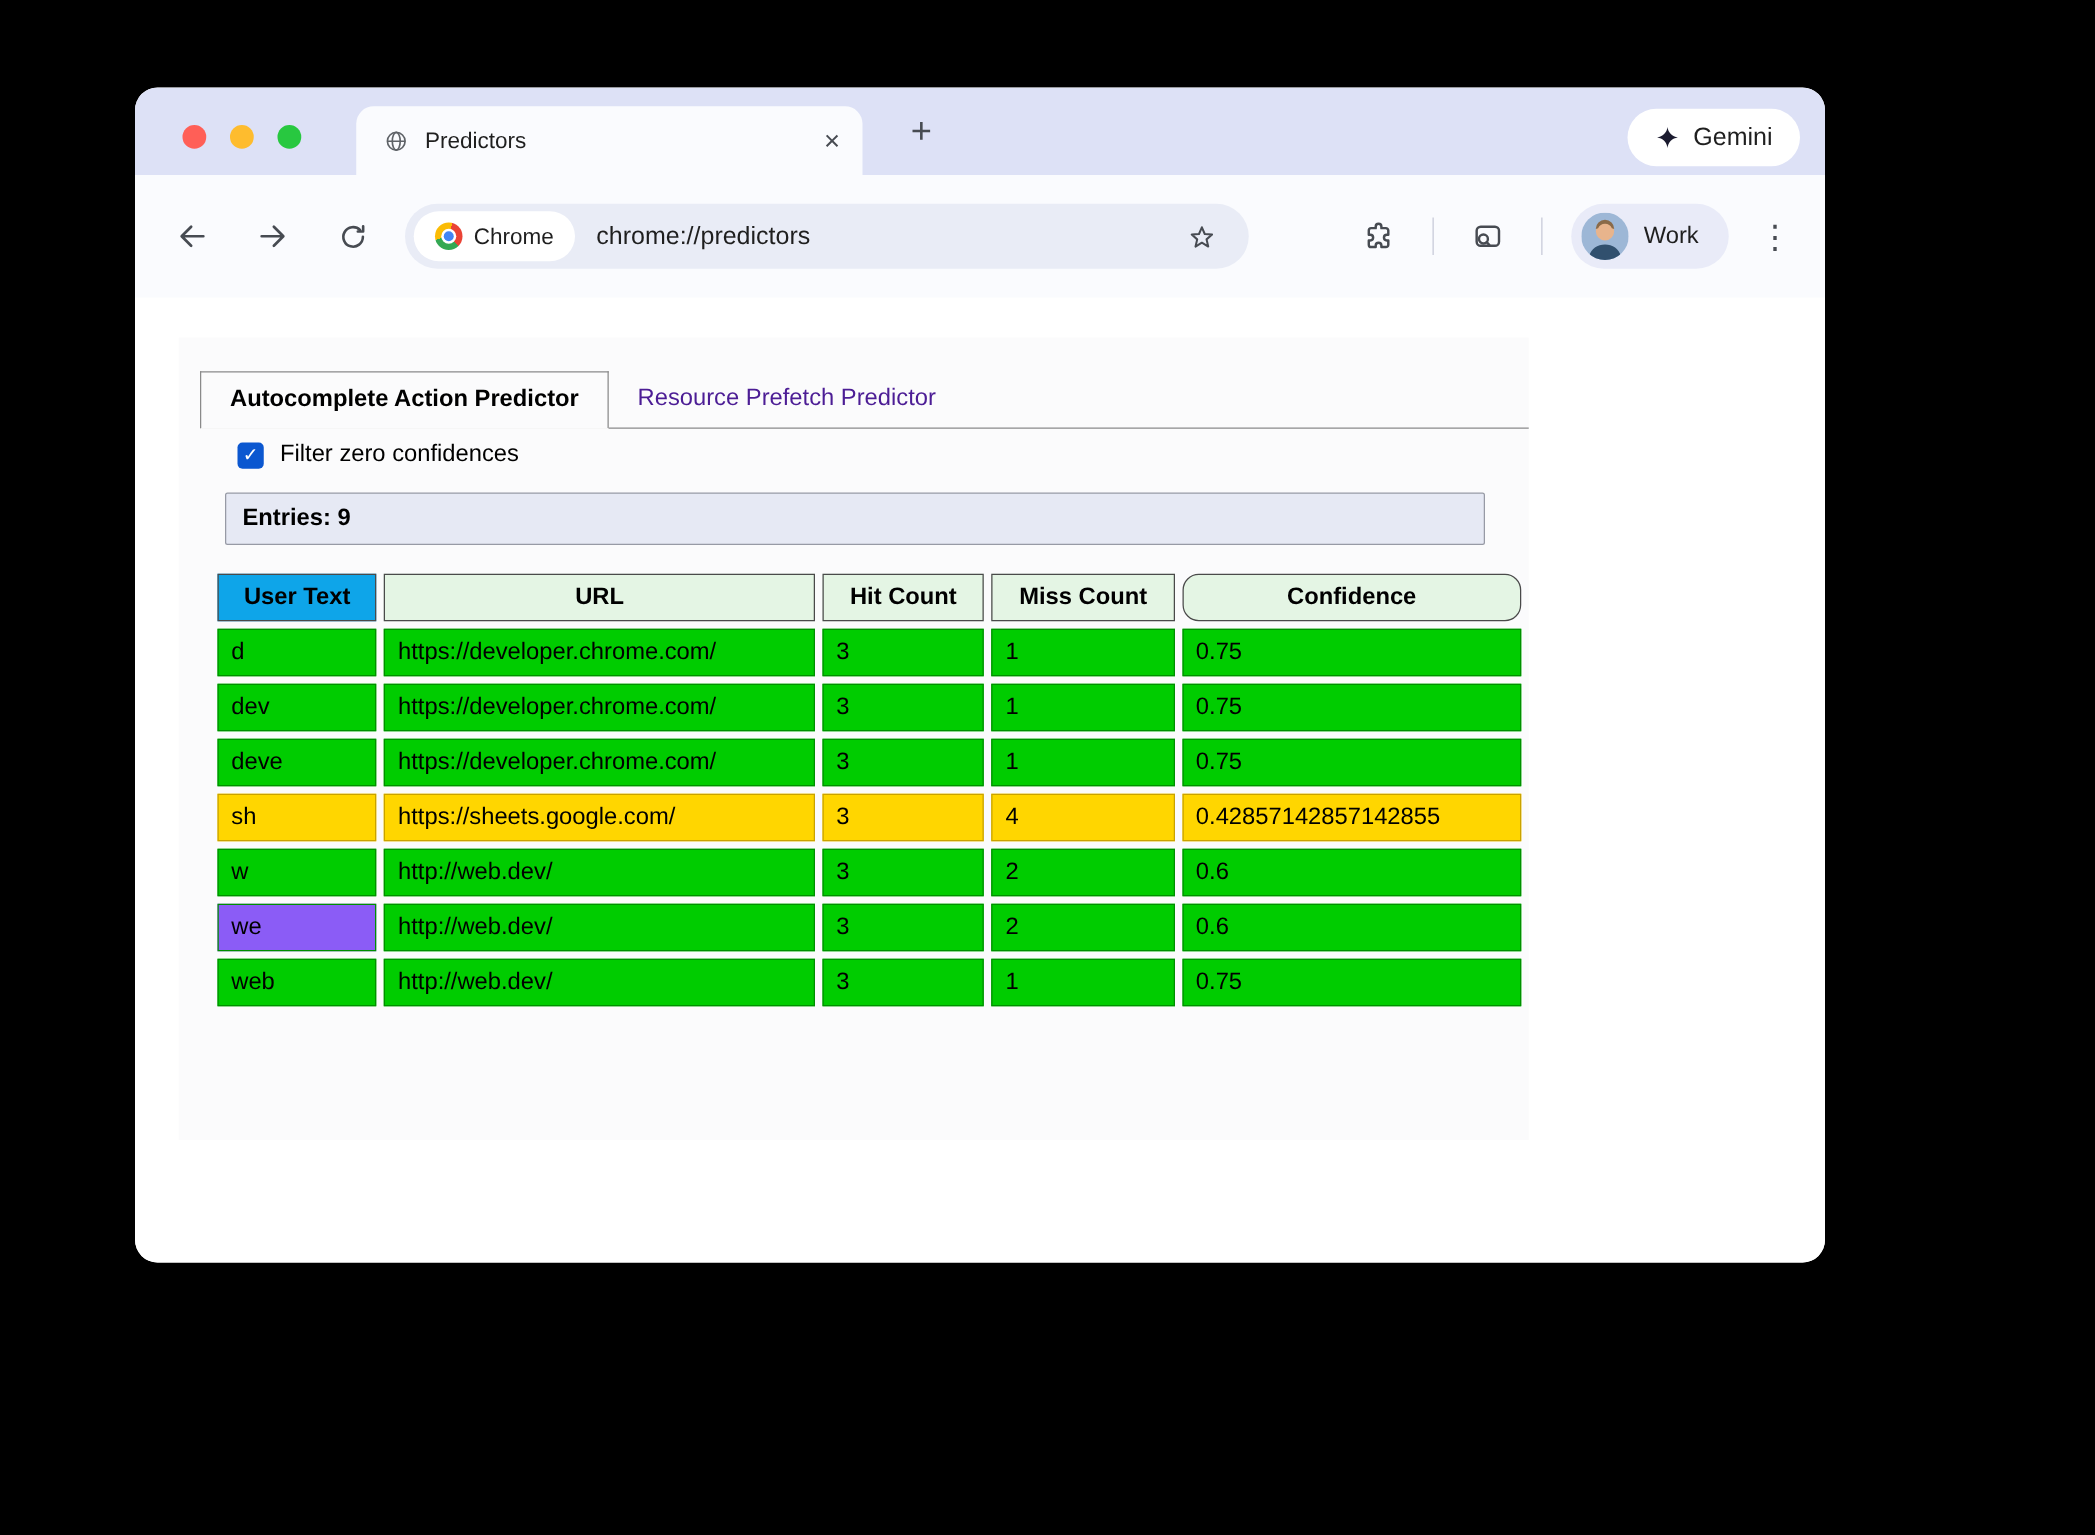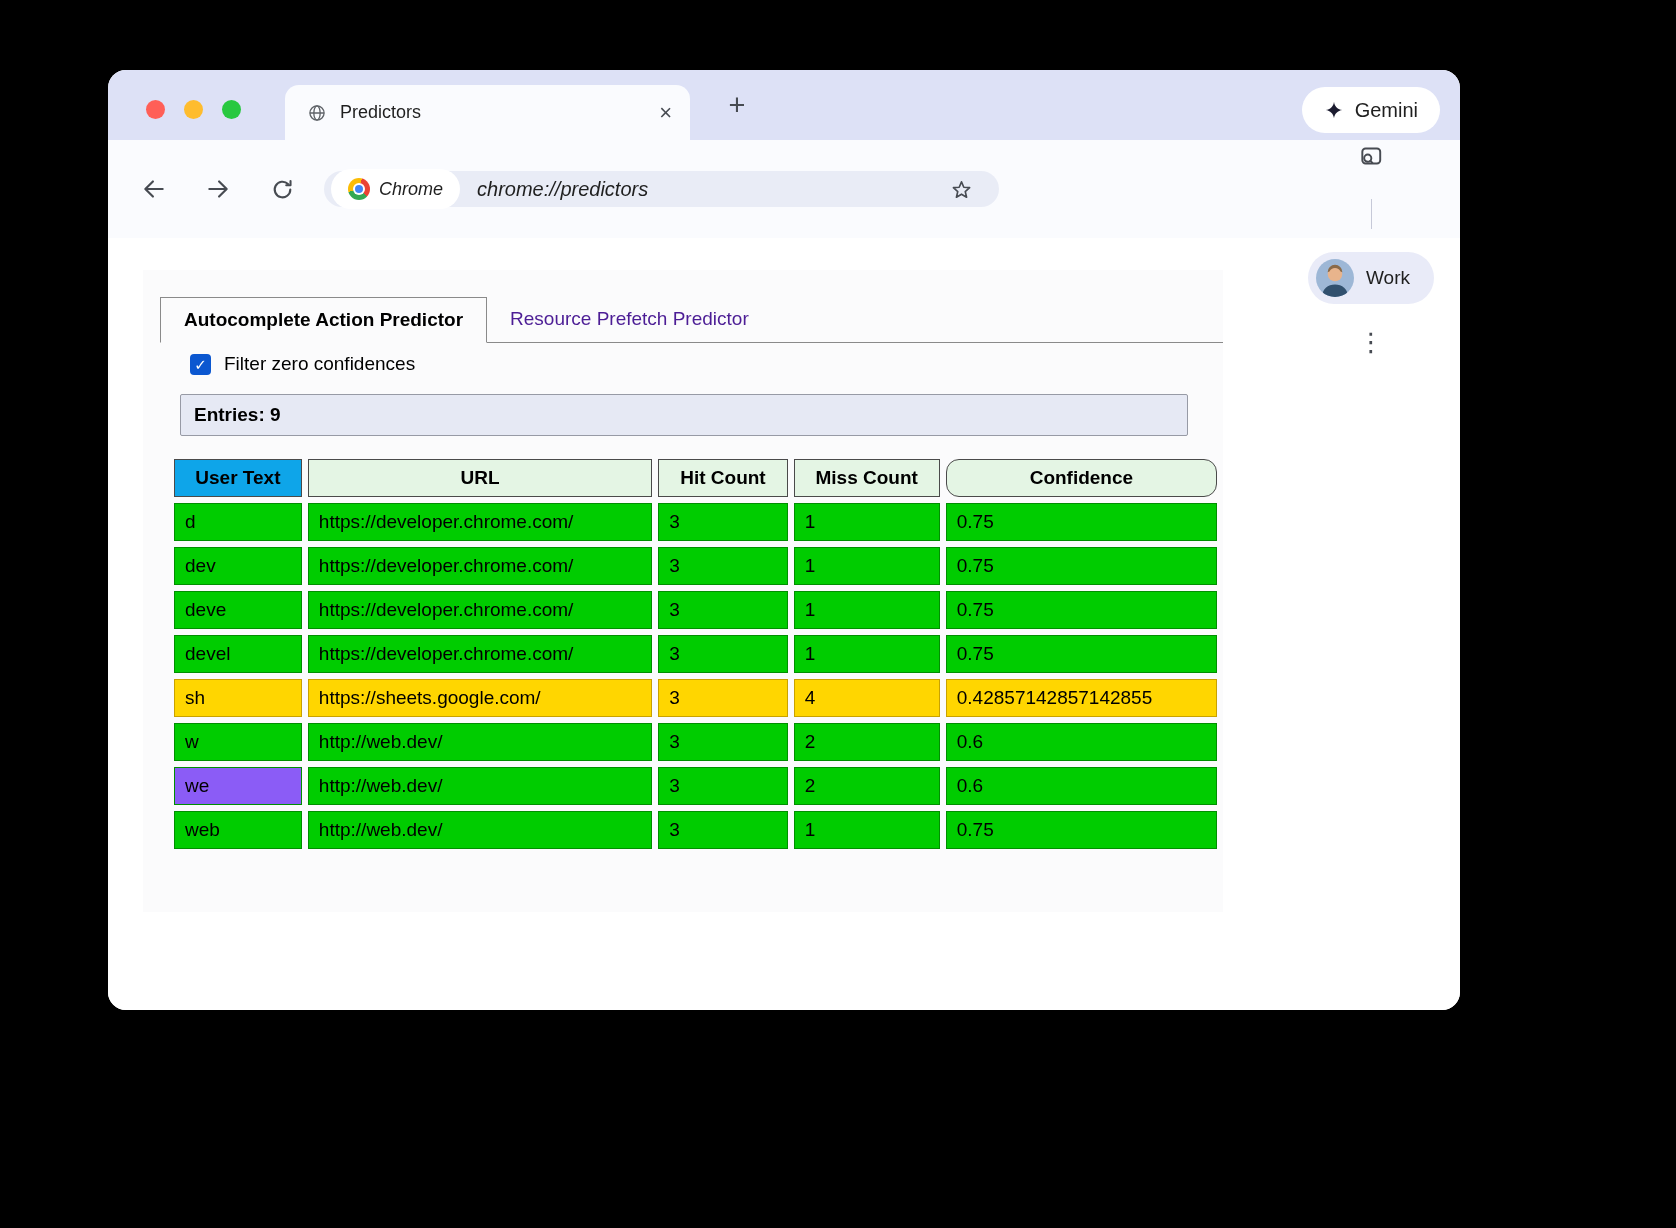--- a/index.html
+++ b/index.html
@@ -20,30 +20,30 @@
   .new-tab-btn{position:absolute;left:608px;top:14px;width:42px;height:42px;display:flex;
     align-items:center;justify-content:center;font-size:29px;color:#474b52;}
   .gemini-pill{position:absolute;right:20px;top:17px;height:46px;border-radius:23px;background:#fff;
     display:flex;align-items:center;gap:11px;padding:0 22px;font-size:20px;color:#1f1f1f;font-weight:500;}
 
   
   .toolbar{height:98px;background:#fafbfe;display:flex;align-items:center;
     padding:0 26px;box-sizing:border-box;}
   .tool-icon{width:40px;height:40px;display:flex;align-items:center;justify-content:center;flex:0 0 auto;}
   .nav-group{display:flex;align-items:center;gap:24px;}
-  .addr{width:675px;height:36px;background:#e9ecf6;border-radius:26px;display:flex;align-items:center;
-    padding:0 18px 0 7px;box-sizing:border-box;margin-left:22px;flex:0 0 auto;font-style:italic;}
+  .addr{width:675px;height:52px;background:#e9ecf6;border-radius:26px;display:flex;align-items:center;
+    padding:0 18px 0 7px;box-sizing:border-box;margin-left:22px;flex:0 0 auto;}
   .chrome-chip{height:40px;background:#fff;border-radius:20px;display:flex;align-items:center;gap:9px;
     padding:0 17px;font-size:18px;color:#1f1f1f;font-weight:500;flex:0 0 auto;}
   .chrome-logo{position:relative;width:22px;height:22px;border-radius:50%;
     background:conic-gradient(from 135deg,#34a853 0 120deg,#fbbc05 120deg 240deg,#ea4335 240deg 360deg);}
   .chrome-logo::before{content:"";position:absolute;inset:5px;background:#fff;border-radius:50%;}
   .chrome-logo::after{content:"";position:absolute;inset:7px;background:#4285f4;border-radius:50%;}
   .url-text{font-size:20px;color:#1f1f1f;margin-left:17px;flex:1;white-space:nowrap;overflow:hidden;}
-  .right-cluster{margin-left:auto;display:flex;align-items:center;gap:23px;flex-direction:column;}
+  .right-cluster{margin-left:auto;display:flex;align-items:center;gap:23px;}
   .vdivider{width:1px;height:30px;background:#c6c9d8;}
   .profile-chip{height:52px;border-radius:26px;background:#e9ebf8;display:flex;align-items:center;gap:12px;
     padding:0 24px 0 8px;font-size:19px;color:#1f1f1f;}
   .avatar{width:38px;height:38px;border-radius:50%;overflow:hidden;flex:0 0 auto;}
   .menu-dots{font-size:26px;color:#474b52;width:28px;text-align:center;}
 
   
   .content{background:#fff;height:772px;box-sizing:border-box;}
   .panel{margin:32px 0 0 35px;width:1080px;height:642px;background:#fbfbfc;
     box-sizing:border-box;padding:27px 0 0 17px;}
@@ -207,27 +207,20 @@
               <td class="col-4" style="background: rgb(0, 204, 0); border-color: rgb(0, 143, 0);">0.75</td>
             </tr>
             <tr>
               <td class="col-0" style="background: rgb(0, 204, 0); border-color: rgb(0, 143, 0);">deve</td>
               <td class="col-1" style="background: rgb(0, 204, 0); border-color: rgb(0, 143, 0);">https://developer.chrome.com/</td>
               <td class="col-2" style="background: rgb(0, 204, 0); border-color: rgb(0, 143, 0);">3</td>
               <td class="col-3" style="background: rgb(0, 204, 0); border-color: rgb(0, 143, 0);">1</td>
               <td class="col-4" style="background: rgb(0, 204, 0); border-color: rgb(0, 143, 0);">0.75</td>
             </tr>
             <tr>
-              <td class="col-0" style="background: rgb(0, 204, 0); border-color: rgb(0, 143, 0);">devel</td>
-              <td class="col-1" style="background: rgb(0, 204, 0); border-color: rgb(0, 143, 0);">https://developer.chrome.com/</td>
-              <td class="col-2" style="background: rgb(0, 204, 0); border-color: rgb(0, 143, 0);">3</td>
-              <td class="col-3" style="background: rgb(0, 204, 0); border-color: rgb(0, 143, 0);">1</td>
-              <td class="col-4" style="background: rgb(0, 204, 0); border-color: rgb(0, 143, 0);">0.75</td>
-            </tr>
-            <tr>
               <td class="col-0" style="background: rgb(255, 214, 0); border-color: rgb(201, 162, 0);">sh</td>
               <td class="col-1" style="background: rgb(255, 214, 0); border-color: rgb(201, 162, 0);">https://sheets.google.com/</td>
               <td class="col-2" style="background: rgb(255, 214, 0); border-color: rgb(201, 162, 0);">3</td>
               <td class="col-3" style="background: rgb(255, 214, 0); border-color: rgb(201, 162, 0);">4</td>
               <td class="col-4" style="background: rgb(255, 214, 0); border-color: rgb(201, 162, 0);">0.42857142857142855</td>
             </tr>
             <tr>
               <td class="col-0" style="background: rgb(0, 204, 0); border-color: rgb(0, 143, 0);">w</td>
               <td class="col-1" style="background: rgb(0, 204, 0); border-color: rgb(0, 143, 0);">http://web.dev/</td>
               <td class="col-2" style="background: rgb(0, 204, 0); border-color: rgb(0, 143, 0);">3</td>

